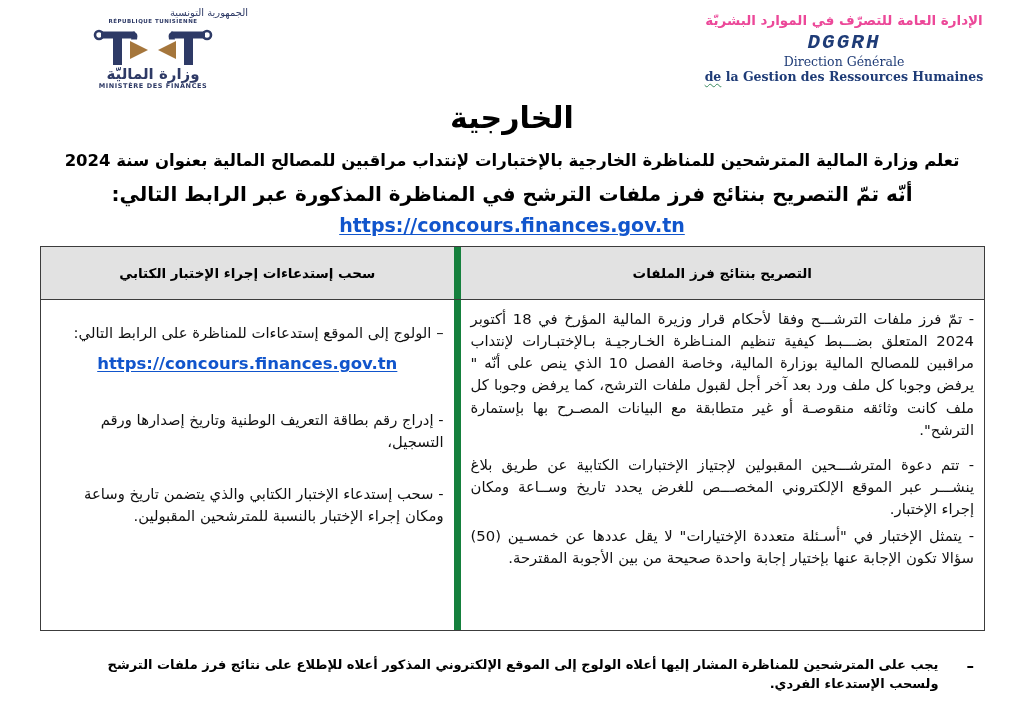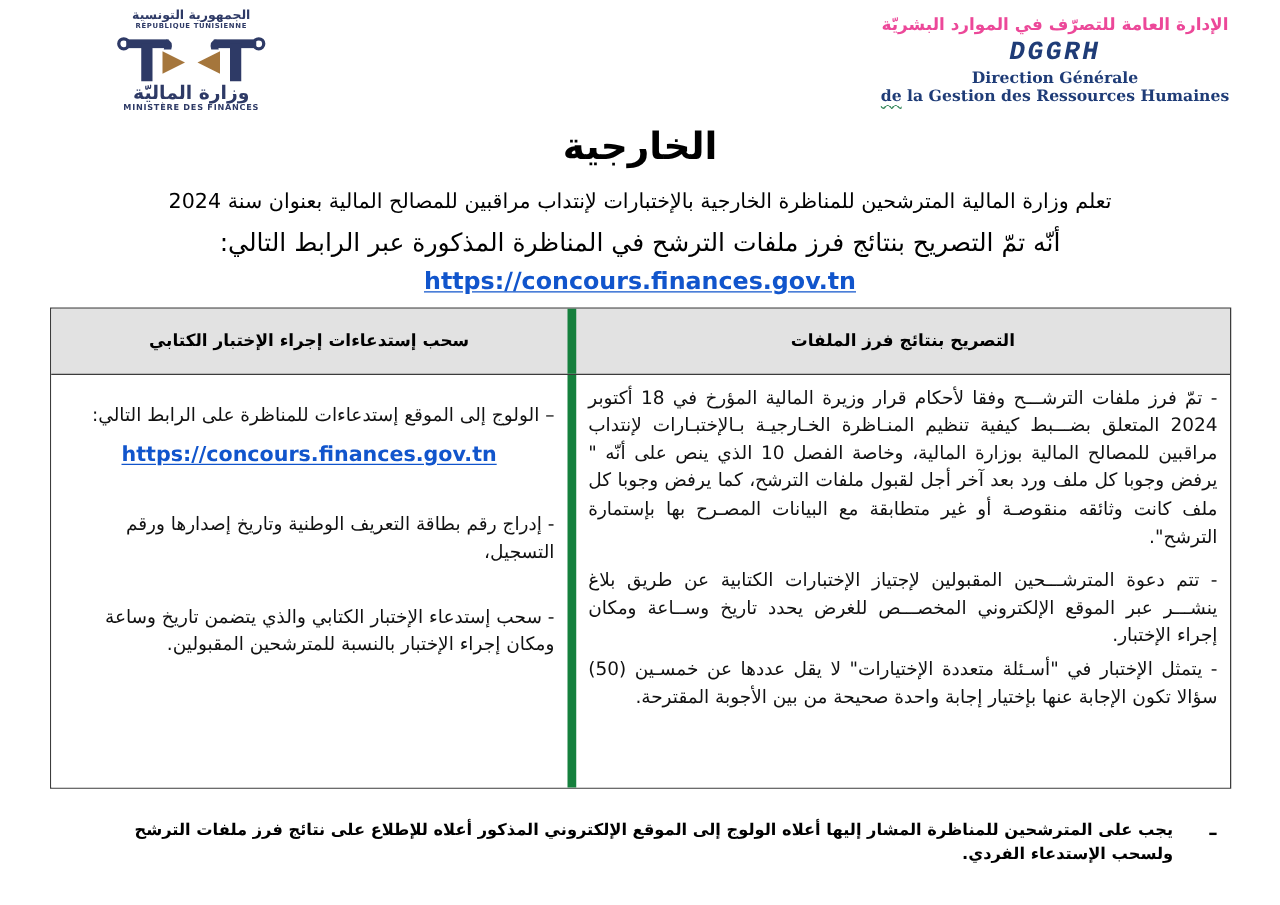--- a/index.html
+++ b/index.html
@@ -18,51 +18,51 @@
     justify-content: space-between;
     align-items: flex-start;
     padding: 8px 10px 0 58px;
   }
   .logo-block {
     width: 190px;
     text-align: center;
     color: #2E3A66;
     line-height: 1.05;
   }
-  .logo-ar-top { font-size: 10px; font-weight: bold; direction: rtl; }
+  .logo-ar-top { font-size: 10px; font-weight: normal; direction: rtl; text-align: right; }
   .logo-lat-top { font-size: 5.5px; font-weight: bold; letter-spacing: .5px; }
   .logo-emblem { margin: 1px auto 0; display: block; }
   .logo-ar-name { font-size: 15px; font-weight: bold; direction: rtl; margin-top: -2px; }
   .logo-lat-name { font-size: 6.5px; font-weight: bold; letter-spacing: .6px; }
 
   .dg-block {
     width: 340px;
     text-align: center;
     color: #1F3C77;
     padding-top: 4px;
   }
   .dg-ar { direction: rtl; font-size: 13.5px; font-weight: bold; color: #ec4899; margin-bottom: 3px; }
   .dg-acronym {
     font-family: Liberation Mono, monospace;
     font-style: italic; font-weight: bold;
     font-size: 21px; letter-spacing: 2px;
   }
-  .dg-line1 { font-family: "DejaVu Serif", serif; font-weight: bold; font-size: 12.5px; }
+  .dg-line1 { font-family: "DejaVu Serif", serif; font-weight: normal; font-size: 12.5px; }
   .dg-line2 { font-family: "DejaVu Serif", serif; font-weight: bold; font-size: 12.5px; }
   .wavy { text-decoration: underline wavy #3a8a5f 1px; text-underline-offset: 2px; text-align: center; }
 
   
   .doc-title {
     text-align: center;
     direction: rtl;
     font-size: 30px; font-weight: bold;
     margin-top: 10px;
     color: #000;
   }
-  .intro { direction: rtl; text-align: center; color: #000; font-weight: normal; }
+  .intro { direction: rtl; text-align: center; color: #000; font-weight: bold; }
   .intro-1 { margin-top: 16px; font-size: 16.5px; }
   .intro-2 { margin-top: 12px; font-size: 20px; }
   .main-link-wrap { text-align: center; margin-top: 8px; }
   .main-link {
     color: #1155CC;
     font-size: 19px; font-weight: bold;
     text-decoration: underline;
     text-underline-offset: 2px;
     font-family: "DejaVu Sans", sans-serif;
   }

